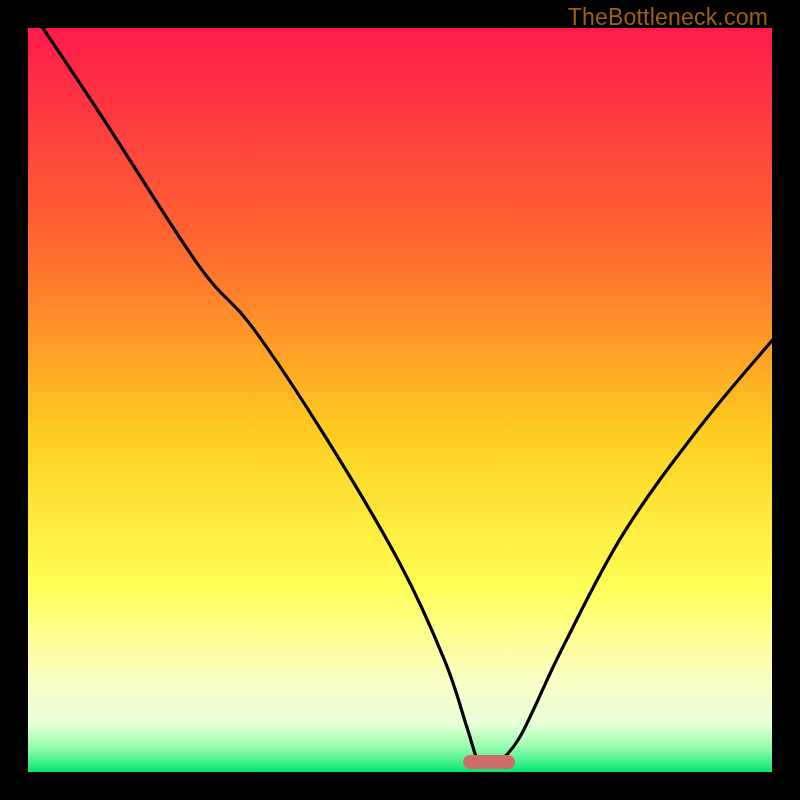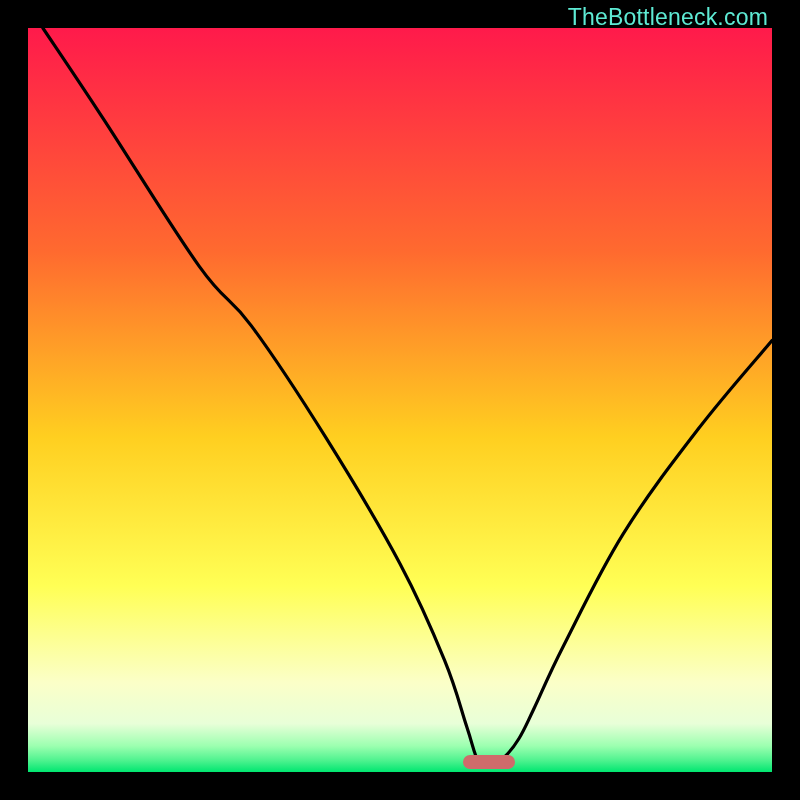--- a/index.html
+++ b/index.html
@@ -44,21 +44,21 @@
   .marker {
     position: absolute;
     height: 14px;
     border-radius: 7px;
     background: #cf6b6b;
   }
   .watermark {
     position: absolute;
     top: 4px;
     right: 32px;
-    color: #5eead4;
+    color: #a16207;
     font-size: 23px;
     font-weight: 500;
     letter-spacing: 0.2px;
   }
 </style>
 </head>
 <body>
 
 <div class="frame">
   <div class="plot-area">

